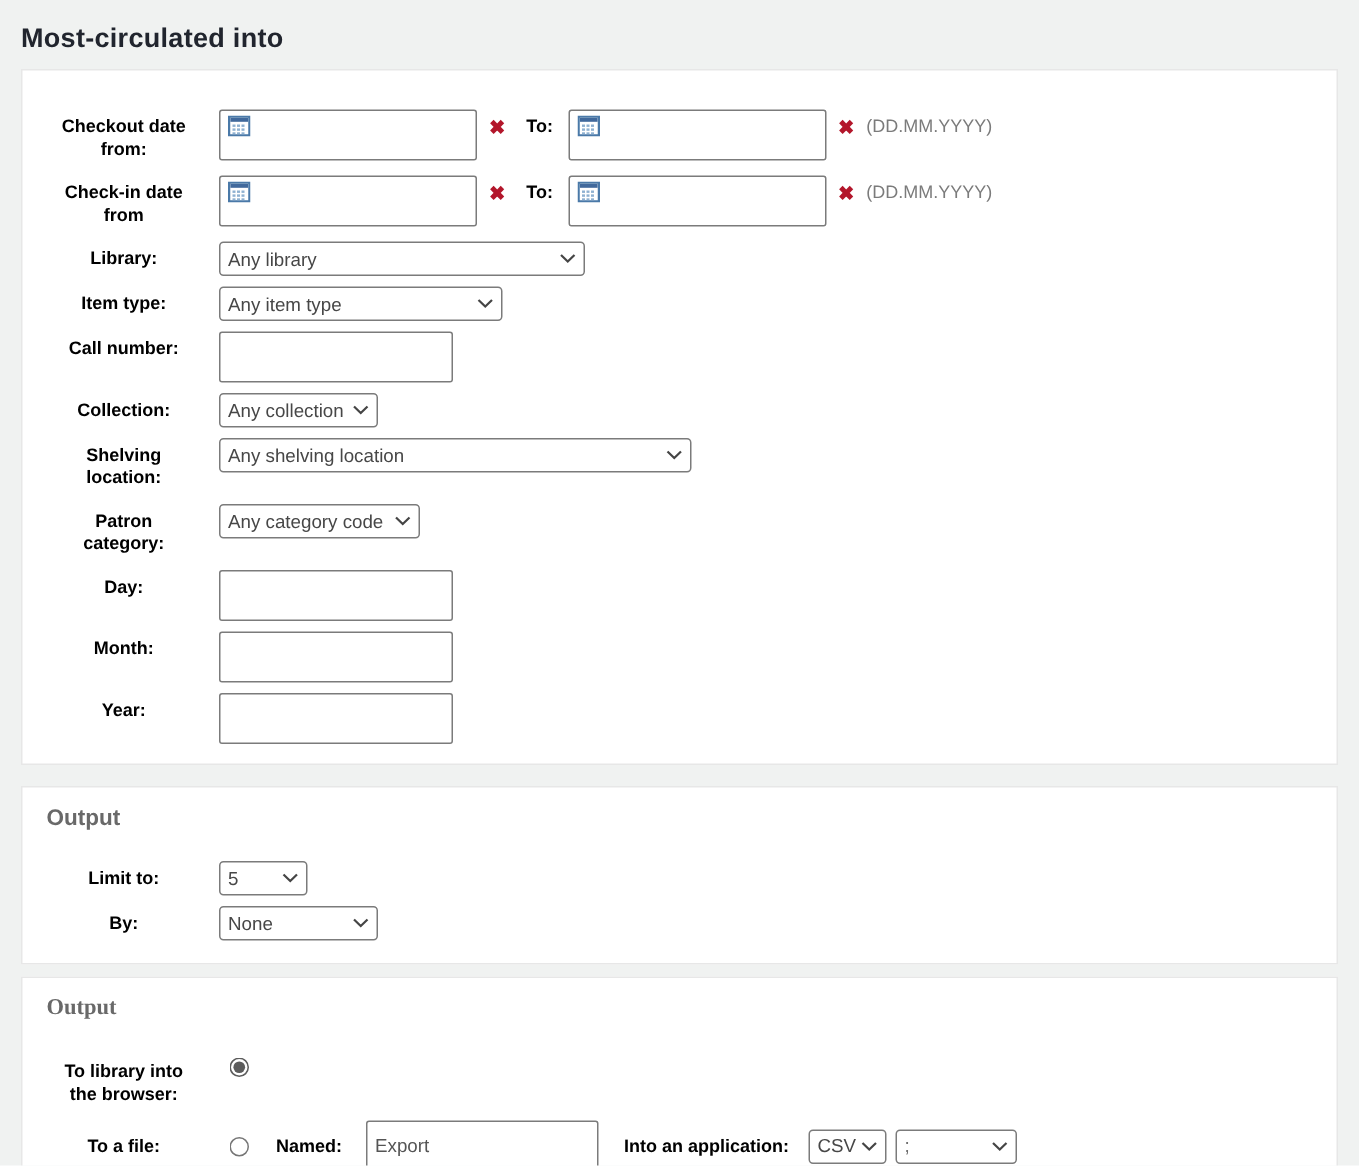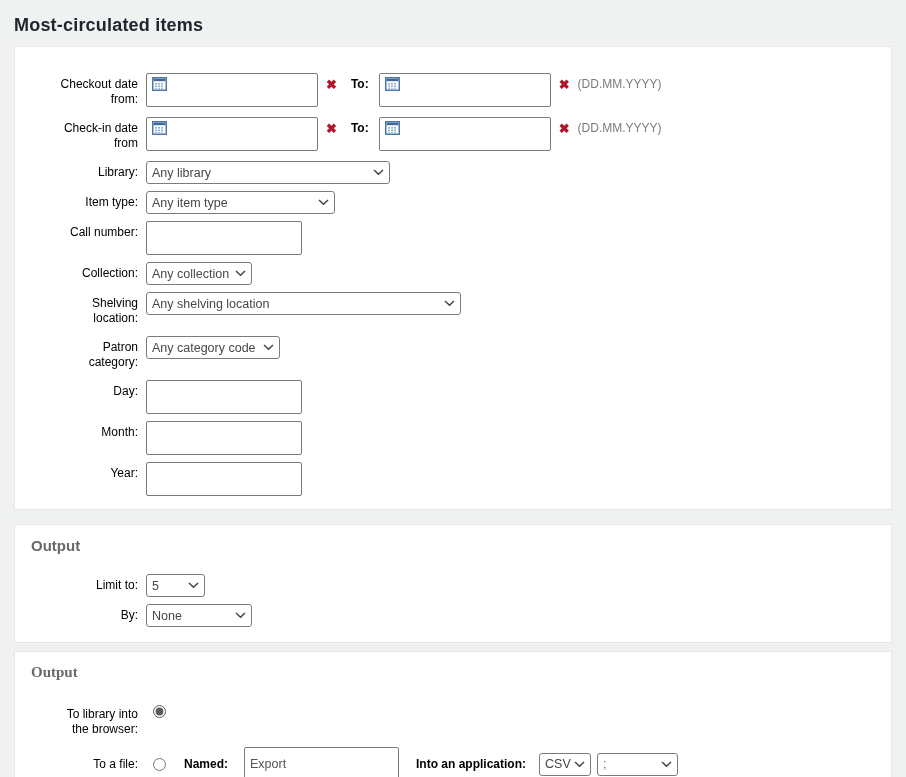--- a/index.html
+++ b/index.html
@@ -31,21 +31,21 @@
     font-size:15px; font-weight:bold; color:#696969;
   }
   .output-panel .section-heading { margin-bottom:22px;font-family:Liberation Serif, serif; }
 
   .form-row { display:flex; align-items:flex-start; margin-bottom:7px; }
   .form-row.tall { margin-bottom:10px; }
   .form-row:last-child { margin-bottom:0; }
 
   .label-col {
     flex:none; width:111px; margin-right:8px;
-    text-align:right; font-weight:normal; color:#000;
+    text-align:center; font-weight:bold; color:#000;
     font-size:12px; line-height:15px; padding-top:4px;
   }
   .label-col span { display:block; }
 
   .text-input {
     height:22px; border:1px solid #7b7b7b; border-radius:2px;
     background:#fff; font-family:inherit; font-size:12.5px; color:#444;
     padding:16px 5px;
   }
   .w156 { width:156px; }
@@ -98,21 +98,21 @@
     background:#ffc32b; border:1px solid #ffc32b; border-radius:5px;
     color:#2b2b2b; font-family:inherit; font-size:10px;
     padding:5px 13px; height:26px; line-height:14px; cursor:pointer;
   }
 </style>
 </head>
 <body>
 
 <div class="page">
 
-  <h1 class="page-title">Most-circulated items</h1>
+  <h1 class="page-title">Most-circulated into</h1>
 
   
   <div class="panel">
 
     <div class="form-row tall">
       <div class="label-col">
         <span>Checkout date</span>
         <span>from:</span>
       </div>
       <div class="date-wrap">

